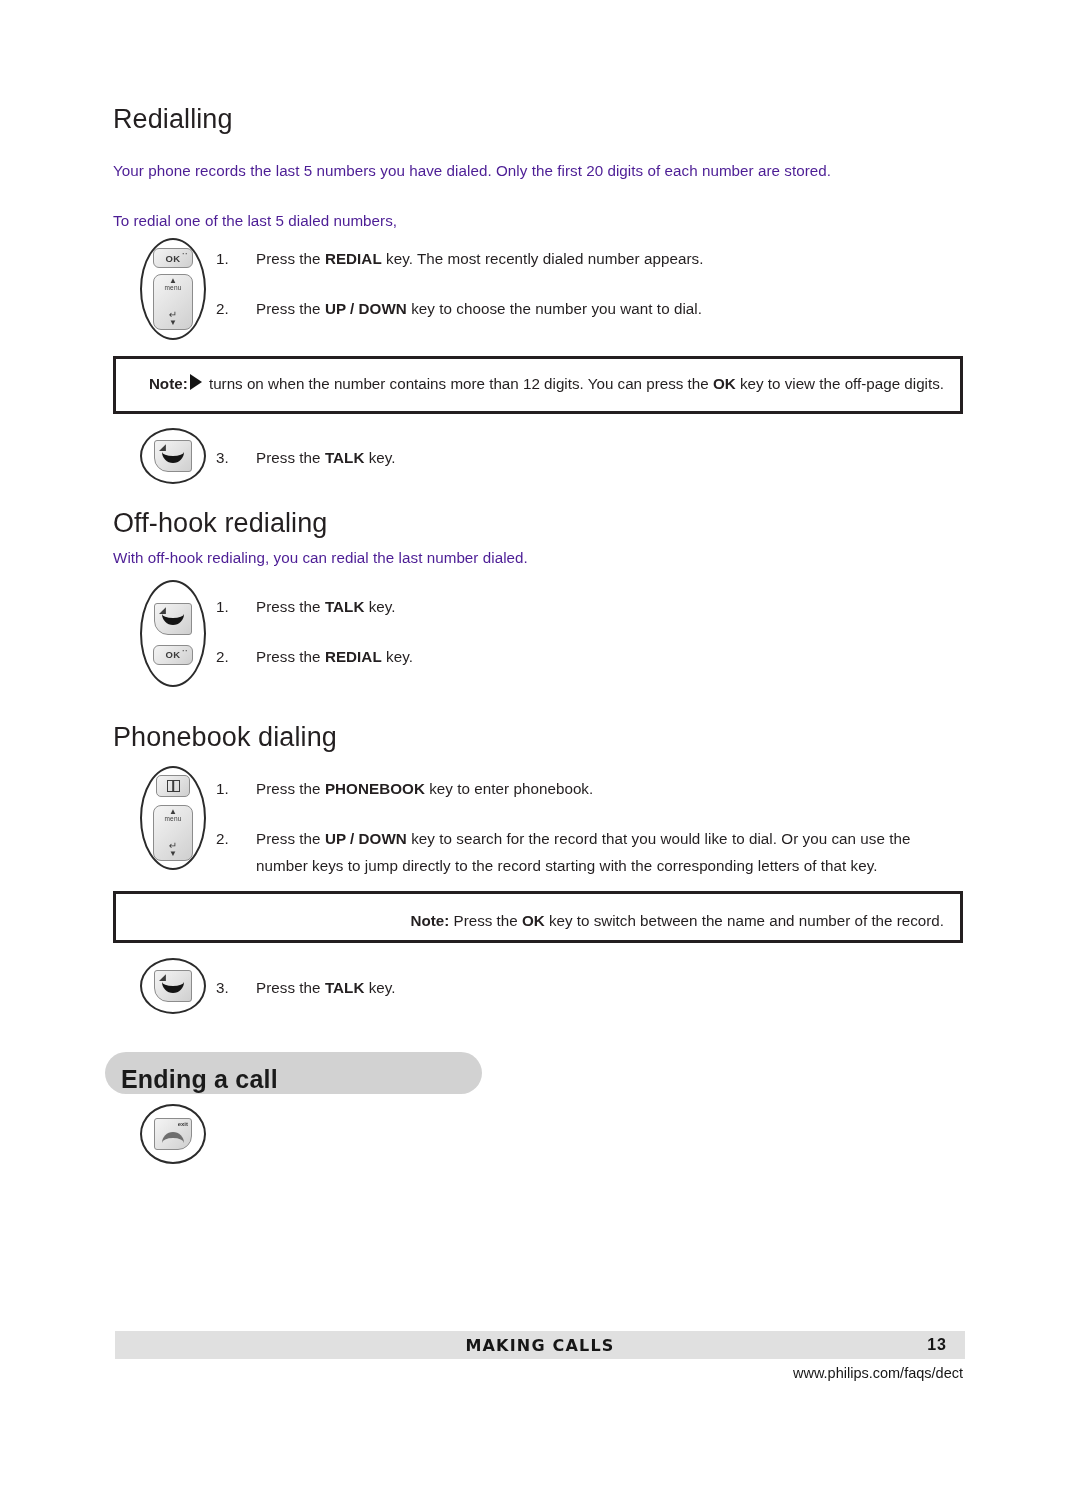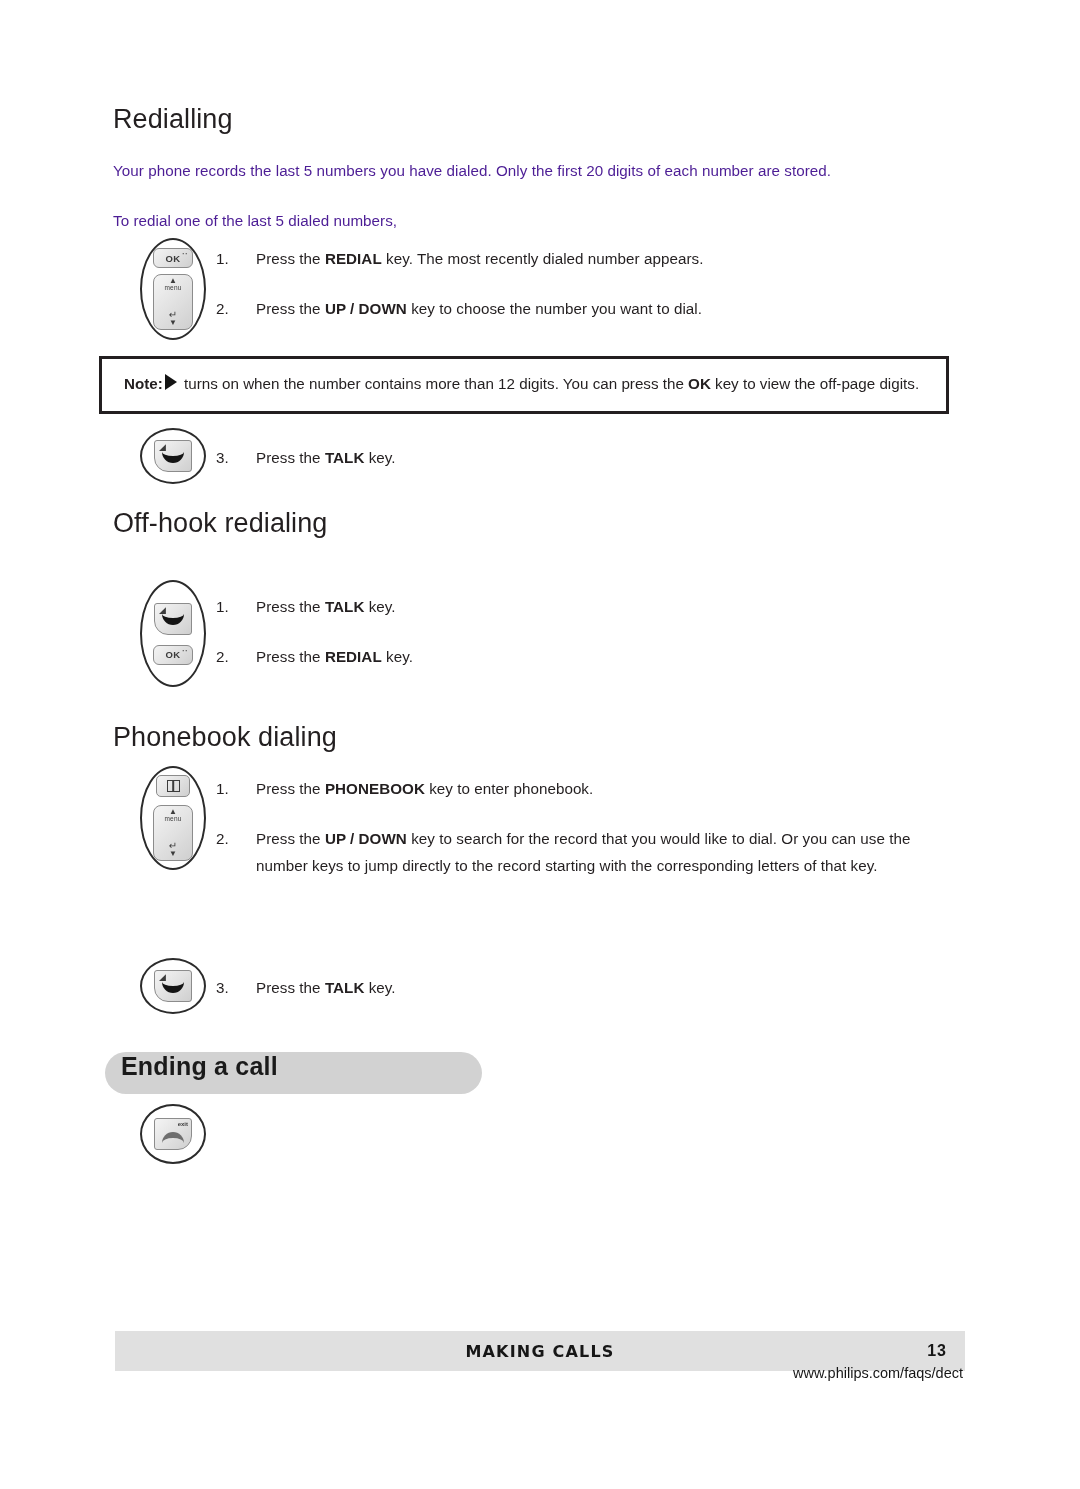--- a/index.html
+++ b/index.html
@@ -60,48 +60,49 @@
   }
   .step .txt {
     display: block;
     margin-left: 40px;
   }
   .step b { font-weight: 700; }
 
   
   .note {
     position: absolute;
-    left: 99px;
+    left: 113px;
     border: 3px solid #231f20;
     background: #ffffff;
     font-size: 15.2px;
     line-height: 25px;
     color: #231f20;
     padding: 12px 16px 12px 22px;
+    text-align: right;
   }
   .note b { font-weight: 700; }
   .tri {
     display: inline-block;
     width: 0;
     height: 0;
     border-top: 8px solid transparent;
     border-bottom: 8px solid transparent;
     border-left: 12px solid #141414;
     vertical-align: -1px;
     margin: 0 3px 0 2px;
   }
 
   
   .banner {
     position: absolute;
     left: 105px;
     background: #d2d2d2;
     border-radius: 26px;
     display: flex;
-    align-items: flex-start;
+    align-items: flex-end;
   }
   .banner .banner-title {
     font-size: 25px;
     font-weight: 700;
     color: #1a1a1a;
     padding-left: 16px;
     letter-spacing: 0.2px;
   }
 
   
@@ -341,20 +342,21 @@
     </div>
   </div>
 
   <div class="step" style="left:216px; top:444px; width:740px;">
     <span class="num">3.</span>
     <span class="txt"><span>Press the </span><b>TALK</b><span> key.</span></span>
   </div>
 
   <h2 class="h2" style="top:508px;">Off-hook redialing</h2>
 
+  <div class="para" style="top:547px; width:700px;">With off-hook redialing, you can redial the last number dialed.</div>
 
   <div class="keycap" style="left:140px; top:580px; width:66px; height:107px;">
     <div class="btn-face key-talk" style="margin-bottom:10px;">
       <span class="spk">◢</span>
       <span class="handset"></span>
     </div>
     <div class="btn-face key-ok">
       <span>OK</span>
       <span class="ok-mark">··</span>
     </div>
@@ -391,20 +393,23 @@
   <div class="step" style="left:216px; top:775px; width:740px;">
     <span class="num">1.</span>
     <span class="txt"><span>Press the </span><b>PHONEBOOK</b><span> key to enter phonebook.</span></span>
   </div>
 
   <div class="step" style="left:216px; top:825px; width:745px;">
     <span class="num">2.</span>
     <span class="txt"><span>Press the </span><b>UP / DOWN</b><span> key to search for the record that you would like to dial.  Or you can use the number keys to jump directly to the record starting with the corresponding letters of that key.</span></span>
   </div>
 
+  <div class="note" style="top:891px; width:850px; height:52px; padding-top:14px;">
+    <b>Note:</b><span><span> Press the </span><b>OK</b><span> key to switch between the name and number of the record.</span></span>
+  </div>
 
   <div class="keycap" style="left:140px; top:958px; width:66px; height:56px;">
     <div class="btn-face key-talk">
       <span class="spk">◢</span>
       <span class="handset"></span>
     </div>
   </div>
 
   <div class="step" style="left:216px; top:974px; width:740px;">
     <span class="num">3.</span>
@@ -416,20 +421,20 @@
   </div>
 
   <div class="keycap" style="left:140px; top:1104px; width:66px; height:60px;">
     <div class="btn-face key-end">
       <span class="exit-lbl">exit</span>
       <span class="handset-down"></span>
     </div>
   </div>
 
 
-  <div class="footer-bar" style="top:1331px; width:850px; height:40px;">
+  <div class="footer-bar" style="top:1331px; width:850px; height:28px;">
     <span class="footer-chapter">MAKING CALLS</span>
     <span class="footer-page">13</span>
   </div>
 
   <div class="footer-url" style="top:1365px; left:113px; width:850px;">www.philips.com/faqs/dect</div>
 
 </div>
 
 </body></html>

